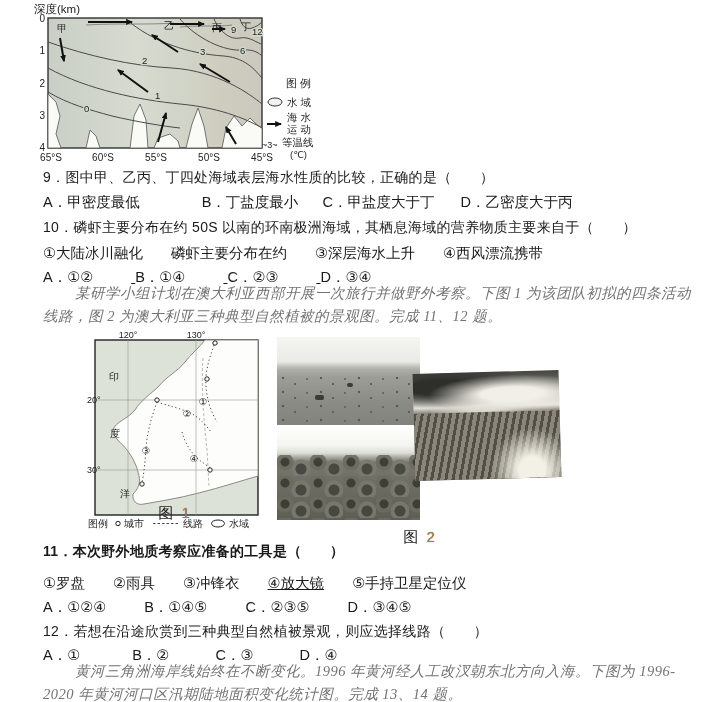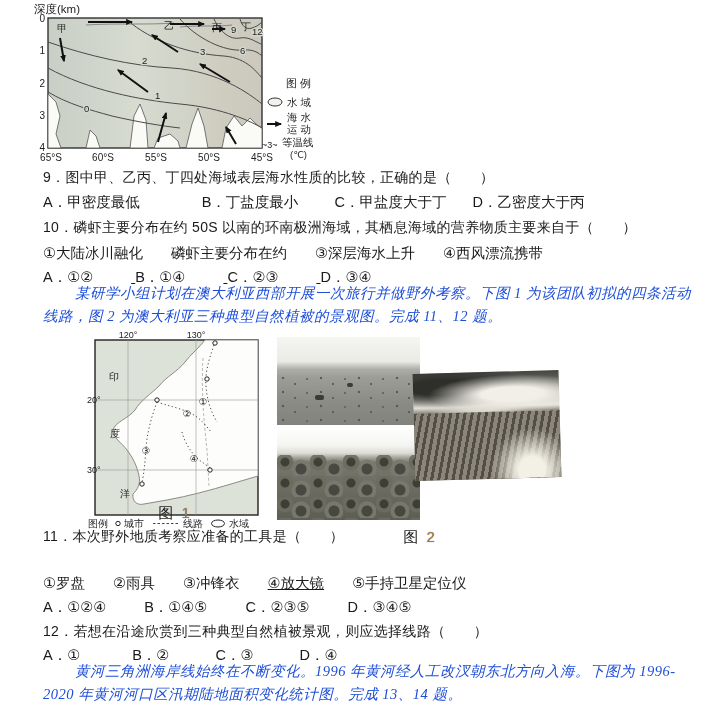--- a/index.html
+++ b/index.html
@@ -3,21 +3,21 @@
 <meta charset="utf-8">
 <style>
   * { margin:0; padding:0; box-sizing:border-box; }
   html,body { width:712px; height:702px; background:#ffffff; overflow:hidden; }
   body { font-family:"Liberation Sans","DejaVu Sans",sans-serif; color:#1a1a1a; position:relative; }
   .abs { position:absolute; }
   .stem { font-size:14px; white-space:nowrap; letter-spacing:0.3px; }
   .optrow { font-size:14.5px; white-space:nowrap; }
   .opt { display:inline-block; }
   .passage { font-family:"Liberation Serif","DejaVu Serif",serif; font-style:italic;
-             font-size:14.5px; line-height:23px; text-indent:2.2em; color:#1d4ed8; letter-spacing:0.5px; }
+             font-size:14.5px; line-height:23px; text-indent:2.2em; color:#737373; letter-spacing:0.5px; }
   .caption { font-size:15px; text-align:center; letter-spacing:2px; }
   .caption .num { color:#b07a2a; text-shadow:0 0 1px #4a6ab0; }
   svg text { font-family:"Liberation Sans","DejaVu Sans",sans-serif; fill:#222; }
   .photo { position:absolute; overflow:hidden; }
   .photo-grass { background:linear-gradient(180deg,#f5f5f2 0%,#eaeae6 28%,#c6c6c0 33%,#adada7 37%,#9e9e98 45%,#8b8b85 75%,#83837d 100%); }
   .photo-grass .specks { position:absolute; left:0; right:0; top:42%; bottom:0;
       background-image:radial-gradient(circle at 6px 4px,#4d4d47 0 1.3px,transparent 1.6px),
                        radial-gradient(circle at 18px 10px,#55554f 0 1.1px,transparent 1.5px),
                        radial-gradient(circle at 30px 5px,#60605a 0 1px,transparent 1.4px);
       background-size:38px 14px; opacity:.8; }
@@ -135,21 +135,21 @@
     <text x="234" y="146" font-size="9">~3~</text>
     <text x="254" y="144" font-size="10.5">等温线</text>
     <text x="262" y="156" font-size="9.5">(℃)</text>
   </g>
 </svg>
 </div>
 
 <div class="abs stem" style="left:43px; top:169px;">9．图中甲、乙丙、丁四处海域表层海水性质的比较，正确的是（　　）</div>
 <div class="abs optrow" style="left:43px; top:193px;">
   <span class="opt" style="margin-right:22px;">A．甲密度最低</span>
-  <span class="opt" style="margin-right:32px;padding-left:36px;">B．丁盐度最小</span>
+  <span class="opt" style="margin-right:20px;padding-left:36px;">B．丁盐度最小</span>
   <span class="opt" style="margin-right:22px;">C．甲盐度大于丁</span>
   <span class="opt">D．乙密度大于丙</span>
 </div>
 
 <div class="abs stem" style="left:43px; top:219px;">10．磷虾主要分布在约 50S 以南的环南极洲海域，其栖息海域的营养物质主要来自于（　　）</div>
 <div class="abs optrow" style="left:43px; top:244px;">
   <span class="opt" style="margin-right:24px;">①大陆冰川融化</span>
   <span class="opt" style="margin-right:24px;">磷虾主要分布在约</span>
   <span class="opt" style="margin-right:24px;">③深层海水上升</span>
   <span class="opt">④西风漂流携带</span>
@@ -238,21 +238,21 @@
 
 <div class="abs caption" style="left:87px; top:504px; width:176px;">
   <span>图</span>
   <span class="num">1</span>
 </div>
 <div class="abs caption" style="left:330px; top:528px; width:180px;">
   <span>图</span>
   <span class="num">2</span>
 </div>
 
-<div class="abs stem" style="left:43px; top:528px;">11．本次野外地质考察应准备的工具是（　　）</div>
+<div class="abs stem" style="left:43px; top:543px;font-weight:bold;">11．本次野外地质考察应准备的工具是（　　）</div>
 <div class="abs optrow" style="left:43px; top:574px;">
   <span class="opt" style="margin-right:24px;text-align:right;">①罗盘</span>
   <span class="opt" style="margin-right:24px;">②雨具</span>
   <span class="opt" style="margin-right:24px;">③冲锋衣</span>
   <span class="opt" style="margin-right:24px;text-decoration:underline;">④放大镜</span>
   <span class="opt">⑤手持卫星定位仪</span>
 </div>
 <div class="abs optrow" style="left:43px; top:598px;">
   <span class="opt" style="margin-right:34px;">A．①②④</span>
   <span class="opt" style="margin-right:34px;">B．①④⑤</span>

